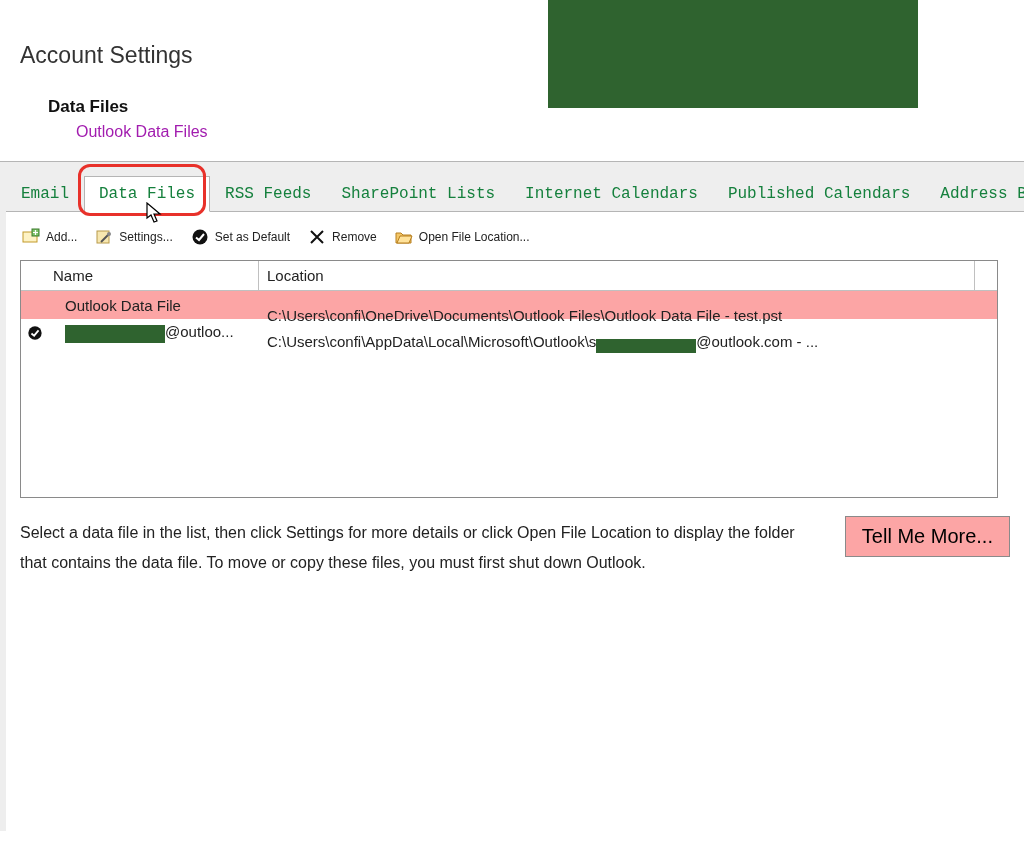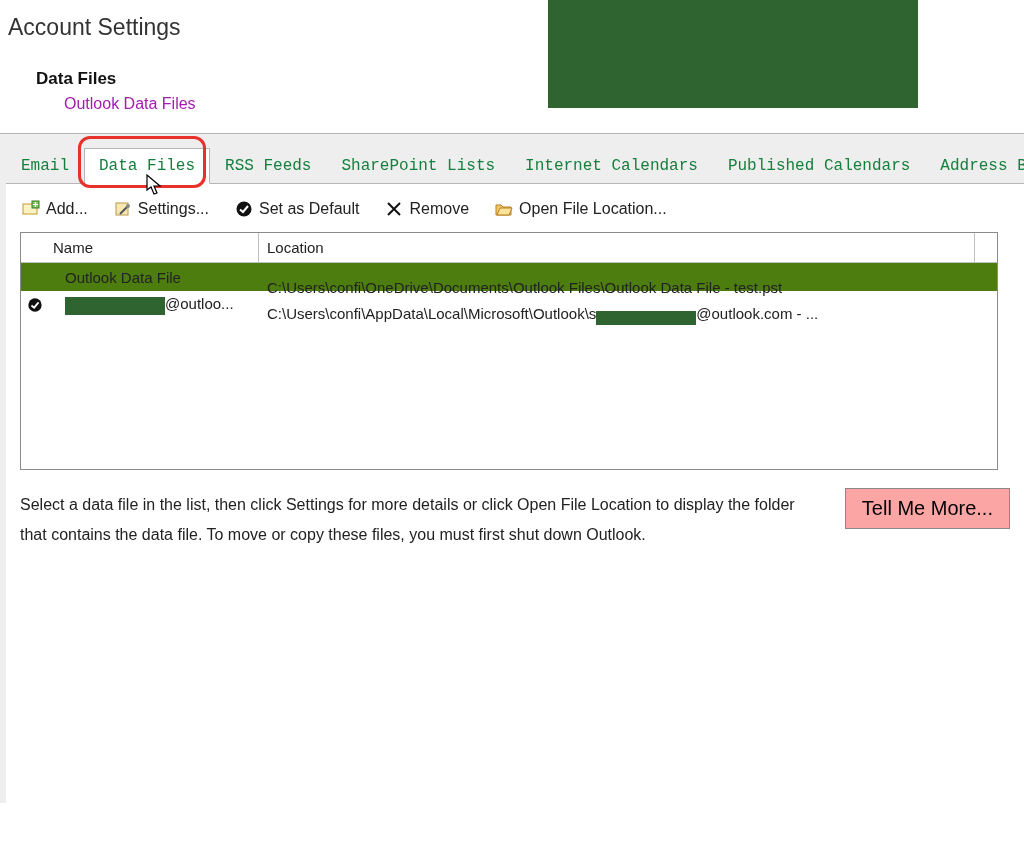--- a/index.html
+++ b/index.html
@@ -4,21 +4,22 @@
 <style>
   * { box-sizing: border-box; margin: 0; padding: 0; }
   html, body {
     width: 1024px; height: 859px;
     font-family: "Segoe UI", Arial, sans-serif;
     background: #fff;
     color: #222;
     overflow: hidden;
   }
   .header-area {
-    padding: 14px 8px 20px 8px;
+    padding: 14px 8px 20px 20px;
+    margin-top: 28px;
   }
   .page-title {
     font-size: 23px;
     font-weight: 400;
     color: #333;
     margin-bottom: 28px;
   }
   .section-title {
     font-size: 17px;
     font-weight: 700;
@@ -84,22 +85,22 @@
   .panel {
     border-top: 1px solid #b5b5b5;
     background: #fff;
     padding: 16px 14px 18px 14px;
     position: relative;
     height: 620px;
   }
   .toolbar {
     display: flex;
     align-items: center;
-    gap: 26px;
-    font-size: 16px;
+    gap: 18px;
+    font-size: 12px;
     color: #222;
     margin-bottom: 14px;
     margin-left: 2px;
   }
   .tool {
     display: inline-flex;
     align-items: center;
     gap: 6px;
     cursor: pointer;
   }
@@ -134,21 +135,21 @@
     margin-right: 22px;
     height: 100%; display:flex; align-items:center;
   }
   .list-row {
     display: flex;
     align-items: center;
     height: 28px;
     font-size: 15px;
     position: relative;
   }
-  .list-row.selected { background: #4d7c0f; }
+  .list-row.selected { background: #fca5a5; }
   .cell-def { width: 28px; display:flex; align-items:center; justify-content:center; }
   .cell-name { width: 210px; padding-left: 16px; white-space: nowrap; overflow: hidden; text-overflow: ellipsis; }
   .cell-loc { flex: 1; padding-left: 8px; white-space: nowrap; overflow: hidden; text-overflow: ellipsis; position: relative; margin-top: 20px; }
   .redact-name {
     display: inline-block;
     width: 100px; height: 18px;
     background: #2f632f;
     vertical-align: middle;
   }
   .redact-loc {

